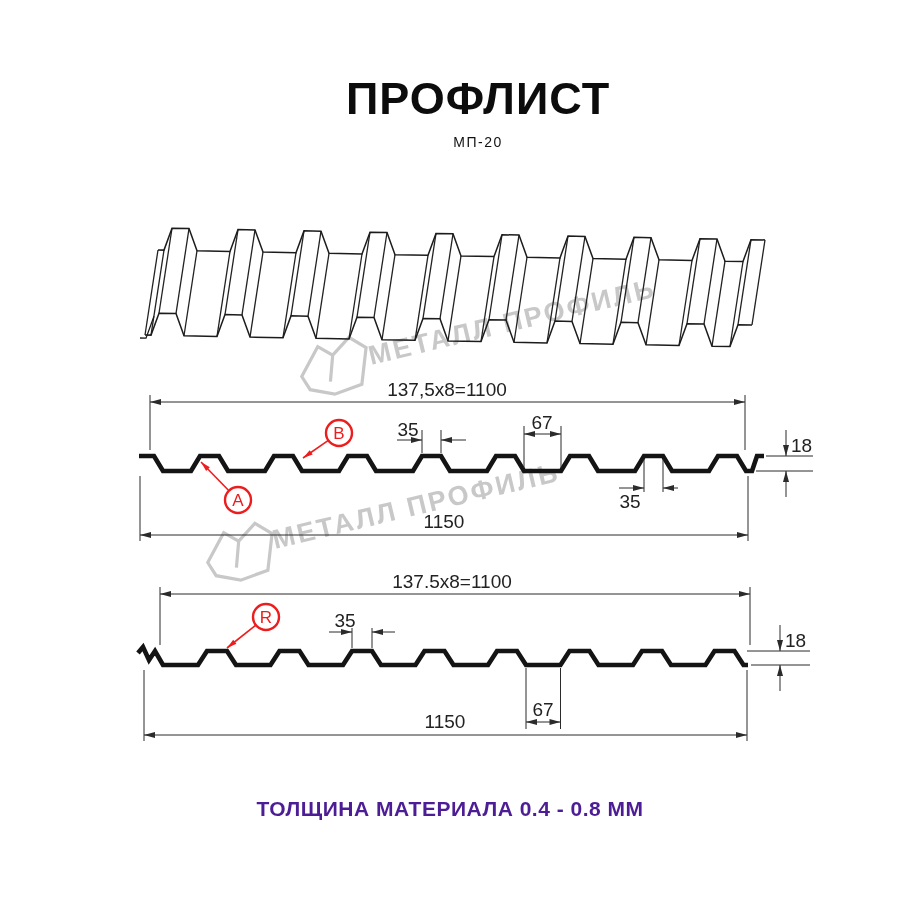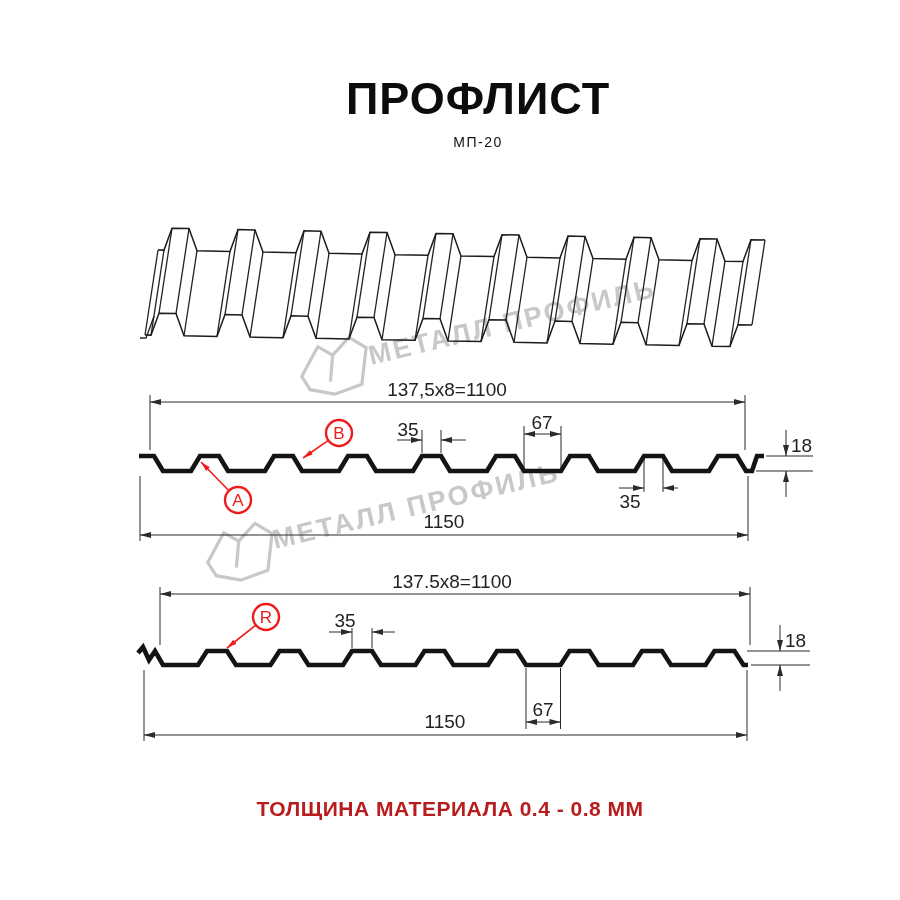--- a/index.html
+++ b/index.html
@@ -2,21 +2,21 @@
 <html><head>
 <meta charset="utf-8">
 <style>
   html,body{margin:0;padding:0;background:#fff;}
   .page{position:relative;width:900px;height:900px;background:#fff;overflow:hidden;
         font-family:"Liberation Sans",sans-serif;}
   .hdr{position:absolute;top:76px;left:0;width:100%;text-align:center;padding-left:28px;}
   .hdr h1{margin:0;font-size:45px;font-weight:700;color:#0c0c0c;letter-spacing:1px;line-height:1;}
   .sub{margin-top:13px;font-size:14px;font-weight:400;color:#111;letter-spacing:1.5px;}
   .ftr{position:absolute;top:797px;left:0;width:100%;text-align:center;
-       font-size:21px;font-weight:700;color:#b91c1c;letter-spacing:.5px;}
+       font-size:21px;font-weight:700;color:#4c1d95;letter-spacing:.5px;}
   svg#dwg{position:absolute;left:0;top:0;width:900px;height:900px;}
   .wmtext{font-family:"Liberation Sans",sans-serif;font-size:27px;font-weight:700;letter-spacing:2.5px;}
   .dim{font-family:"Liberation Sans",sans-serif;font-size:19px;fill:#222;}
   .lbl{font-family:"Liberation Sans",sans-serif;font-size:17px;}
 </style>
 </head>
 <body>
 
 <div class="page">
   <div class="hdr">

